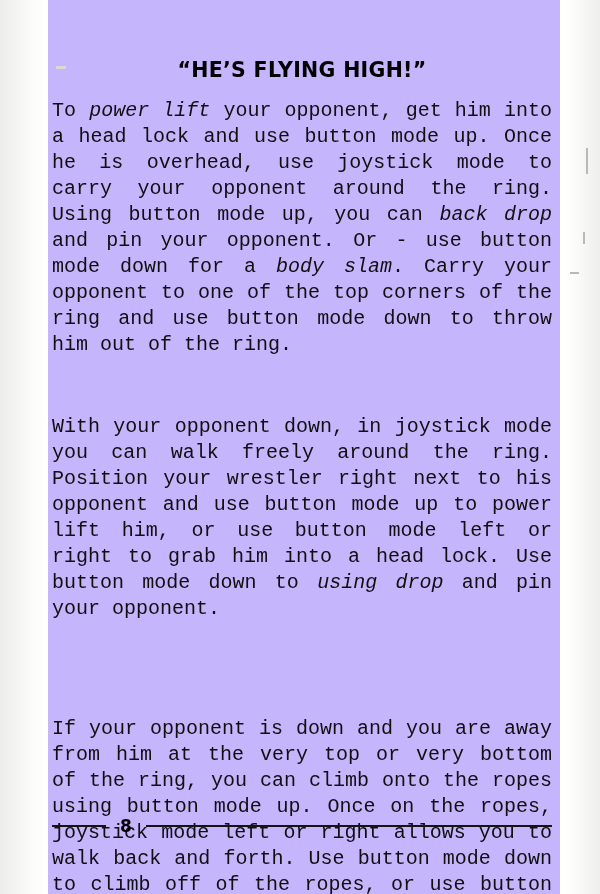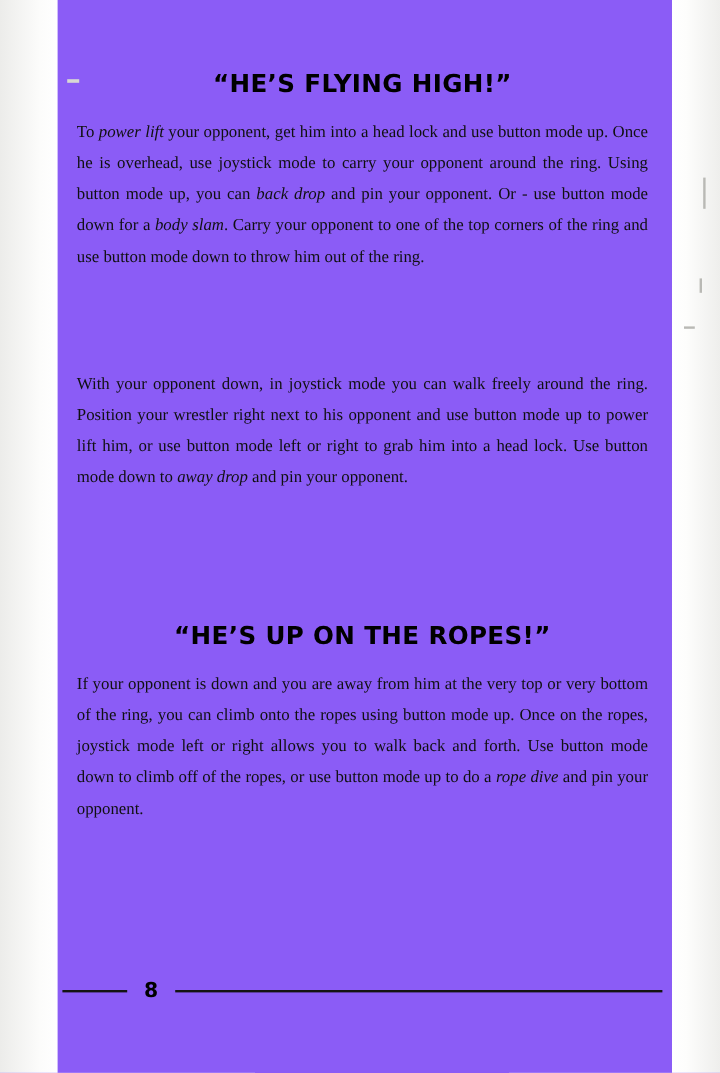--- a/index.html
+++ b/index.html
@@ -14,21 +14,21 @@
     color: #0d0d0d;
     overflow: hidden;
     position: relative;
   }
   .page {
     position: absolute;
     left: 0;
     top: 0;
     width: 600px;
     height: 894px;
-    background: #8b5cf6;
+    background: #c4b5fd;
   }
   
   .edge-tint-left {
     position: absolute;
     left: 0; top: 0;
     width: 48px; height: 894px;
     background: linear-gradient(to right, #ececea 0%, #fcfcfb 70%, #ffffff 100%);
     pointer-events: none;
   }
   .edge-tint-right {
@@ -52,25 +52,25 @@
   h2.section-title {
     font-family: "DejaVu Sans", sans-serif;
     font-weight: bold;
     font-size: 20.5px;
     letter-spacing: 0.3px;
     text-align: center;
     margin: 0 0 16px 0;
     color: #000;
   }
   p.body-text {
-    font-family: Liberation Serif, serif;
-    font-size: 14px;
+    font-family: Liberation Mono, monospace;
+    font-size: 20px;
     line-height: 26px;
     text-align: justify;
-    margin: 12px;
+    margin: 0;
     color: #101010;
     -webkit-hyphens: none;
     hyphens: none;
   }
   p.body-text em {
     font-style: italic;
   }
   p.body-text strong {
     font-weight: bold;
   }
@@ -121,28 +121,27 @@
   <div class="content">
 
     <section class="block">
       <h2 class="section-title">“HE’S FLYING HIGH!”</h2>
       <p class="body-text"><span>To </span><em>power lift</em><span> your opponent, get him into a head lock and use button mode up. Once he is overhead, use joystick mode to carry your opponent around the ring. Using button mode up, you can </span><em>back drop</em><span> and pin your opponent. Or - use button mode down for a </span><em>body slam</em><span>. Carry your opponent to one of the top corners of the ring and use button mode down to throw him out of the ring.</span></p>
     </section>
 
     <div class="gap-lg"></div>
 
     <section class="block">
-      <p class="body-text"><span>With your opponent down, in joystick mode you can walk freely around the ring. Position your wrestler right next to his opponent and use button mode up to power lift him, or use button mode left or right to grab him into a head lock. Use button mode down to </span><em>away drop</em><span> and pin your opponent.</span></p>
+      <p class="body-text"><span>With your opponent down, in joystick mode you can walk freely around the ring. Position your wrestler right next to his opponent and use button mode up to power lift him, or use button mode left or right to grab him into a head lock. Use button mode down to </span><em>using drop</em><span> and pin your opponent.</span></p>
       <div class="gap-md"></div>
     </section>
 
     <div class="gap-xl"></div>
 
     <section class="block">
-      <h2 class="section-title">“HE’S UP ON THE ROPES!”</h2>
       <p class="body-text"><span>If your opponent is down and you are away from him at the very top or very bottom of the ring, you can climb onto the ropes using button mode up. Once on the ropes, joystick mode left or right allows you to walk back and forth. Use button mode down to climb off of the ropes, or use button mode up to do a </span><em>rope dive</em><span> and pin your opponent.</span></p>
     </section>
 
   </div>
 
   <div class="footer">
     <div class="rule rule-left"></div>
     <div class="page-number">8</div>
     <div class="rule rule-right"></div>
   </div>

